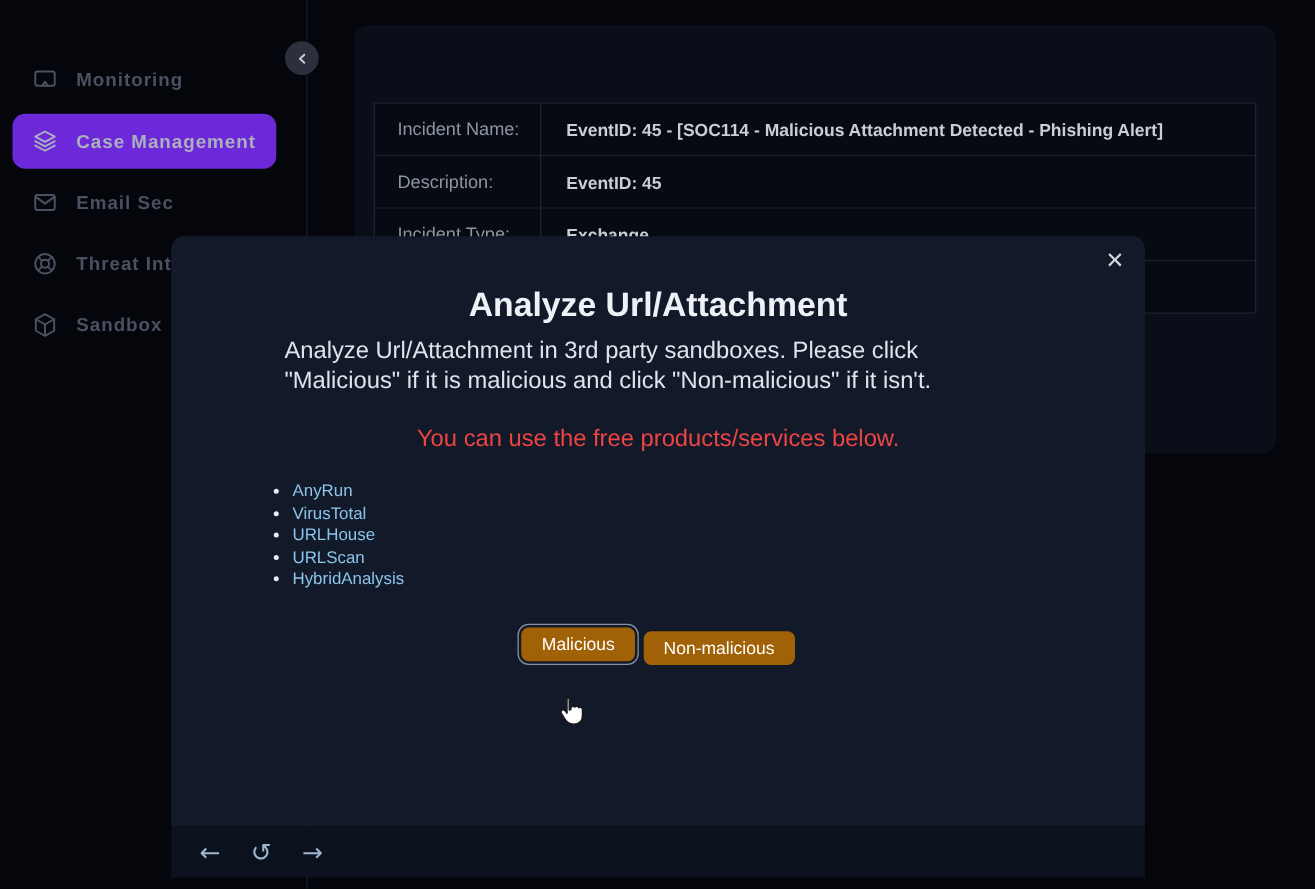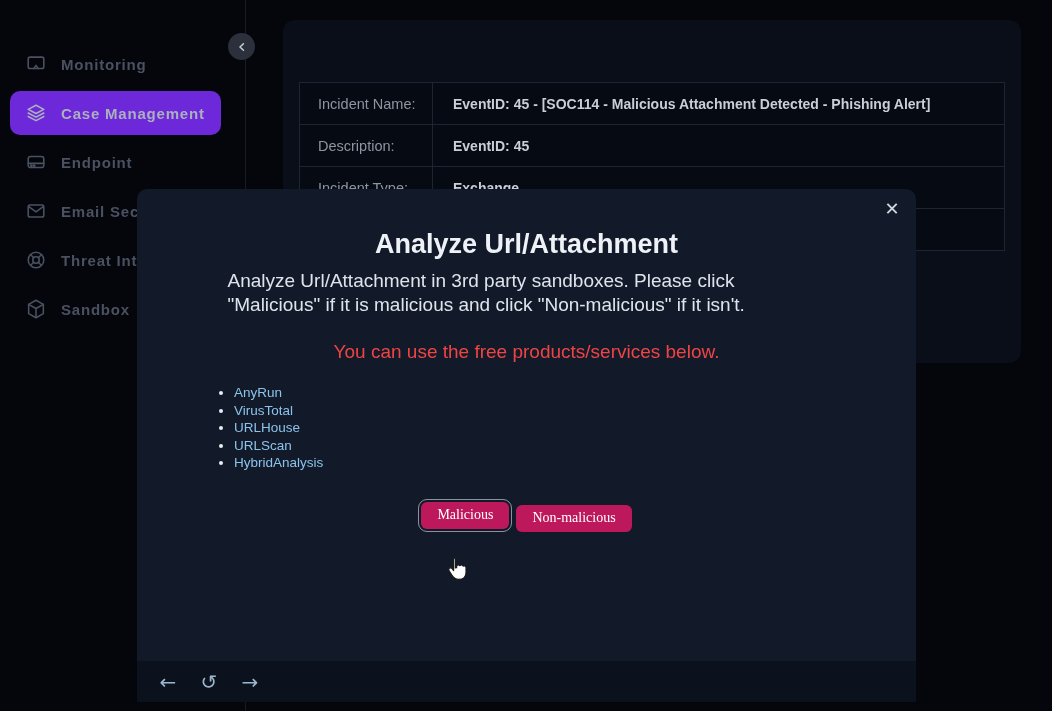--- a/index.html
+++ b/index.html
@@ -83,23 +83,23 @@
     font-size:19px; color:#ef4444;
   }
   .m-links { margin:21px 0 0; padding-left:97px; list-style:disc; }
   .m-links li { font-size:13.5px; line-height:17.5px; color:#e9edf3; }
   .m-links a { color:#8cc3ea; text-decoration:none; cursor:pointer; }
   .m-btns {
     margin-top:30px; display:flex; justify-content:center;
     align-items:flex-start; gap:7px;
   }
   .btn {
-    background:#be185d; color:#ffffff; border:none; border-radius:6px;
+    background:#a16207; color:#ffffff; border:none; border-radius:6px;
     height:27px; padding:0 16px; font-size:14px;
-    font-family:Liberation Serif, serif; cursor:pointer;
+    font-family:Liberation Sans, sans-serif; cursor:pointer;
   }
   .btn.focused {
     outline:1px solid rgba(190,198,210,.7); outline-offset:2px;
   }
   .btn.second { margin-top:3px; }
 
   .modal-nav {
     height:41px; background:#0b111d;
     display:flex; align-items:center; padding-left:21px; gap:21px;
   }
@@ -131,29 +131,20 @@
       </svg>
     <span class="lbl">Monitoring</span>
   </div>
   <div class="side-item active">
     <svg viewBox="0 0 24 24" fill="none" stroke="currentColor" stroke-width="1.7" stroke-linecap="round" stroke-linejoin="round">
         <path d="M12 3.5l8.5 4.5L12 12.5 3.5 8 12 3.5z"></path>
         <path d="M3.5 12l8.5 4.5L20.5 12"></path>
         <path d="M3.5 15.8l8.5 4.5 8.5-4.5"></path>
       </svg>
     <span class="lbl">Case Management</span>
-  </div>
-  <div class="side-item">
-    <svg viewBox="0 0 24 24" fill="none" stroke="currentColor" stroke-width="1.7" stroke-linecap="round" stroke-linejoin="round">
-        <rect x="3.5" y="6" width="17" height="12" rx="2.5"></rect>
-        <path d="M3.5 13.5h17"></path>
-        <circle cx="7" cy="16" r="0.7" fill="currentColor"></circle>
-        <circle cx="10" cy="16" r="0.7" fill="currentColor"></circle>
-      </svg>
-    <span class="lbl">Endpoint</span>
   </div>
   <div class="side-item">
     <svg viewBox="0 0 24 24" fill="none" stroke="currentColor" stroke-width="1.7" stroke-linecap="round" stroke-linejoin="round">
         <rect x="3.5" y="5.5" width="17" height="13" rx="2"></rect>
         <path d="M4.5 7.5L12 13l7.5-5.5"></path>
       </svg>
     <span class="lbl">Email Sec</span>
   </div>
   <div class="side-item">
     <svg viewBox="0 0 24 24" fill="none" stroke="currentColor" stroke-width="1.7" stroke-linecap="round">

